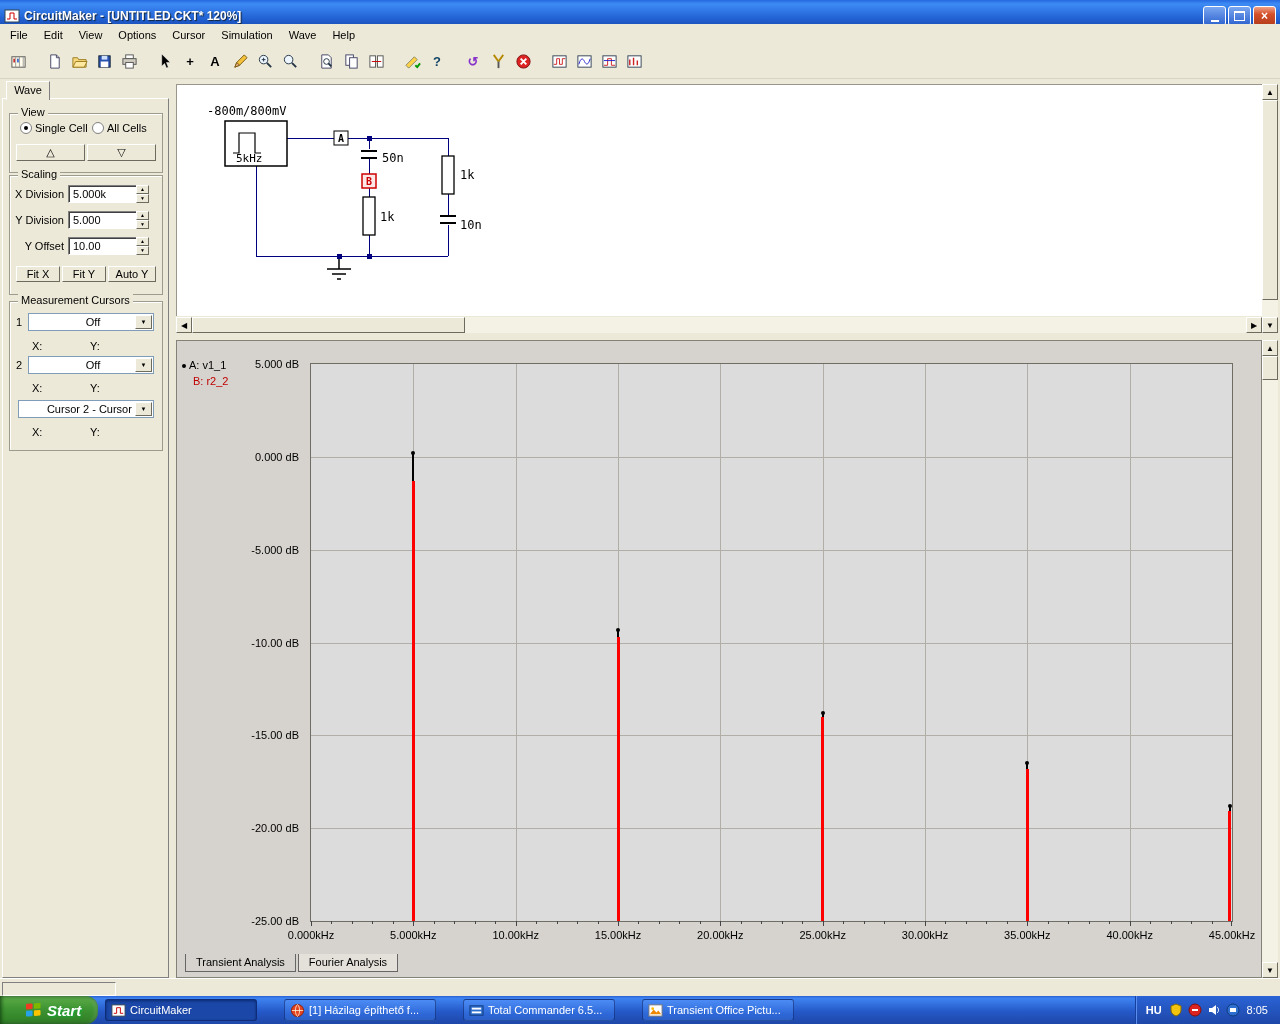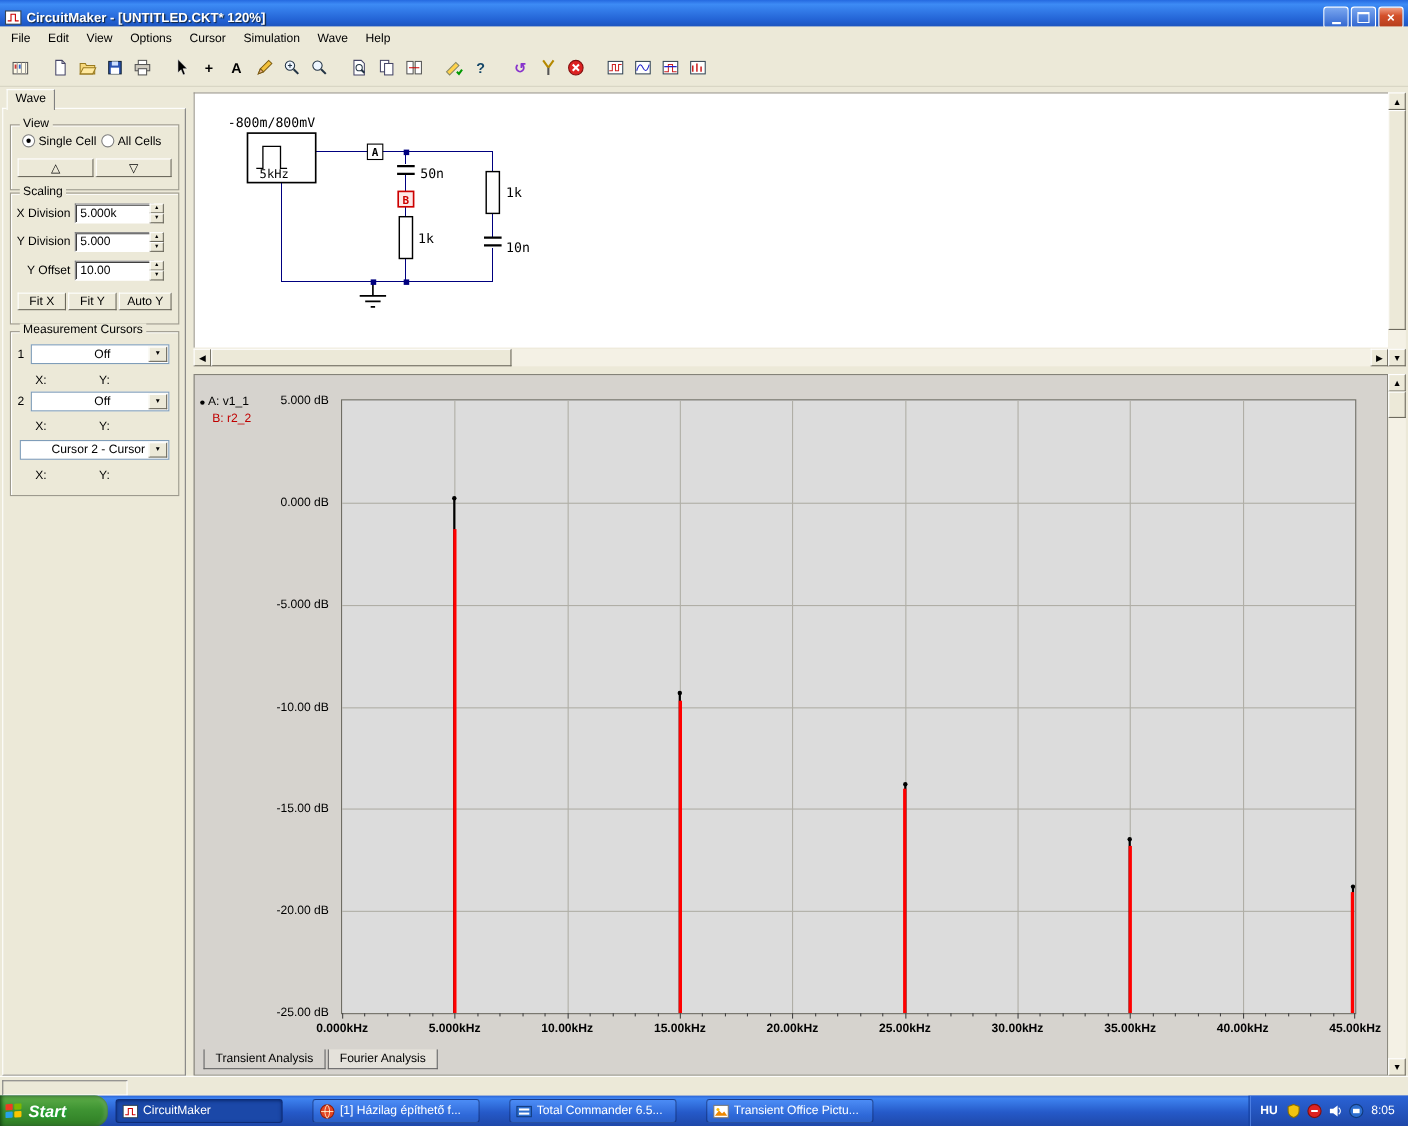--- a/index.html
+++ b/index.html
@@ -77,38 +77,38 @@
   .plot{position:absolute;left:133px;top:22px;width:921px;height:557px;background:#DCDCDC;
     border:1px solid #6f6d64;overflow:hidden;}
   .vgrid{position:absolute;top:0;bottom:0;width:1px;background:#b0aea6;}
   .hgrid{position:absolute;left:0;right:0;height:1px;background:#b0aea6;}
   .bara{position:absolute;width:2px;background:#000;}
   .barb{position:absolute;width:3px;background:#ff0000;}
   .dot{position:absolute;width:4px;height:4px;border-radius:50%;background:#000;}
   .ylabels{position:absolute;left:0;top:23px;width:128px;height:557px;}
   .ytick{position:absolute;right:6px;transform:translateY(-50%);font-size:11px;white-space:nowrap;}
   .xlabels{position:absolute;left:134px;top:588px;width:921px;height:14px;}
-  .xtick{position:absolute;transform:translateX(-50%);font-size:11px;white-space:nowrap;font-weight:bold;}
+  .xtick{position:absolute;transform:translateX(-50%);font-size:11px;white-space:nowrap;}
   .xticksrow{position:absolute;left:134px;top:580px;width:921px;height:7px;}
   .Mtick{position:absolute;width:1px;height:5px;background:#444;}
   .mtick{position:absolute;width:1px;height:3px;background:#444;}
   .wave-tabs{position:absolute;left:8px;top:613px;height:18px;display:flex;justify-content:center;}
   .wtab{padding:1px 10px;border:1px solid #666;border-top:none;background:#D6D3CE;
     margin-right:2px;line-height:14px;}
   .wtab.active{background:#E4E1DA;font-style:normal;}
 
   
   .statusbar{position:absolute;left:0;top:978px;width:1280px;height:18px;background:#ECE9D8;border-top:1px solid #fff;}
   .statusbox{position:absolute;left:2px;top:3px;width:112px;height:12px;border:1px solid;
     border-color:#808080 #fff #fff #808080;}
   .taskbar{position:absolute;left:0;top:996px;width:1280px;height:28px;
     background:linear-gradient(180deg,#2A63D6 0%,#3E83F0 9%,#2559C8 55%,#1E47A8 100%);
     display:flex;align-items:center;}
   .startbtn{height:28px;width:98px;border-radius:0 12px 12px 0;display:flex;align-items:center;
-    padding-left:4px;box-sizing:border-box;gap:5px;color:#fff;font-weight:bold;font-style:italic;
+    padding-left:25px;box-sizing:border-box;gap:5px;color:#fff;font-weight:bold;font-style:italic;
     font-size:15px;background:linear-gradient(180deg,#5EAE49 0%,#3F9433 45%,#2E7D24 100%);
     box-shadow:1px 0 4px #0a3a0a inset, -2px 0 4px rgba(255,255,255,.25) inset;text-shadow:1px 1px 2px #1a3;}
   .startbtn svg{width:17px;height:15px;}
   .taskbtn{height:22px;width:152px;margin-left:7px;border-radius:3px;border:1px solid rgba(0,10,60,.45);
     background:linear-gradient(180deg,#4C8CF5,#2E68D8 70%,#2B60C8);display:flex;align-items:center;
     gap:4px;padding:0 5px;box-sizing:border-box;color:#fff;font-size:11px;}
   .taskbtn .tb-label{white-space:nowrap;overflow:hidden;text-overflow:ellipsis;}
   .taskbtn .tb-icon{width:15px;height:15px;flex:0 0 15px;}
   .taskbtn .tb-icon svg{width:15px;height:15px;display:block;}
   .taskbtn.active{background:#1B48A8;box-shadow:0 1px 3px #0a2a70 inset;}

